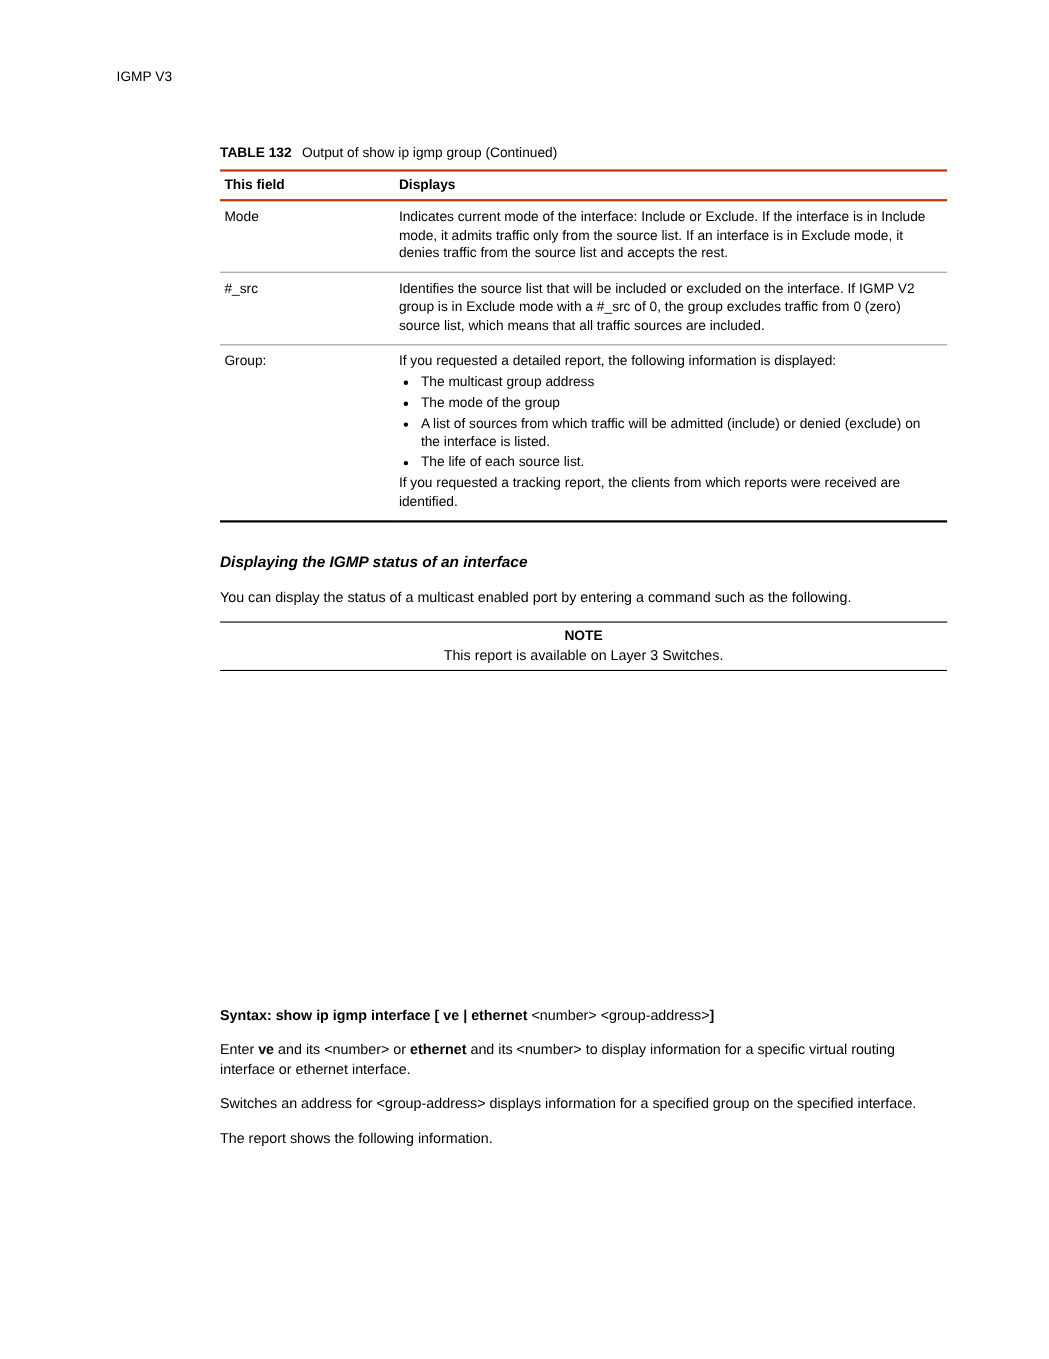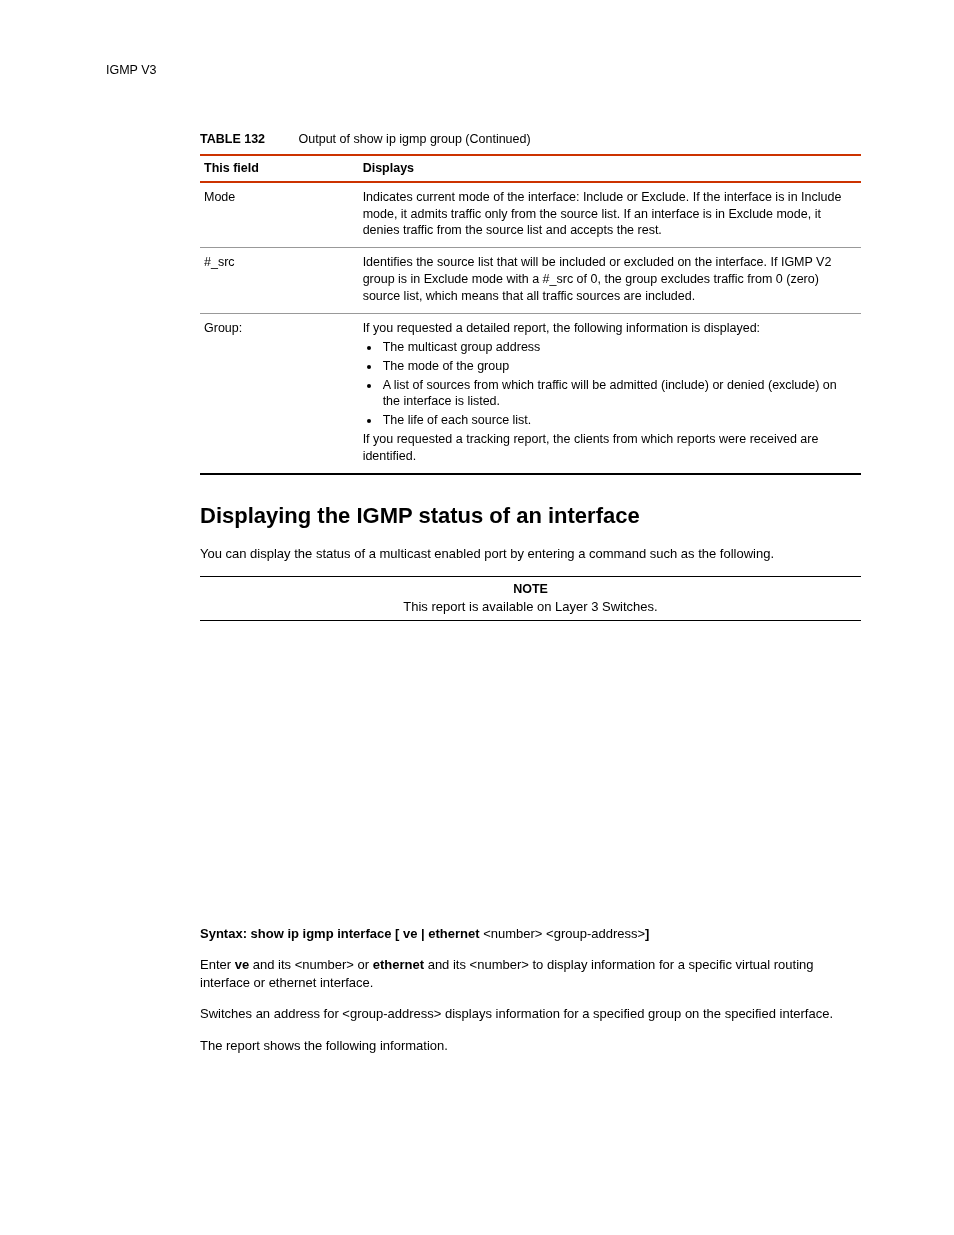--- a/index.html
+++ b/index.html
@@ -30,21 +30,21 @@
     margin-right: 0;
   }
   .table-caption {
     font-size: 12.5px;
     margin-bottom: 6px;
   }
   .table-caption .lbl {
     font-weight: bold;
   }
   .table-caption .cap {
-    margin-left: 30px;
+    margin-left: 6px;
   }
   table.doc {
     width: 100%;
     border-collapse: collapse;
     font-size: 12.5px;
   }
   table.doc th {
     text-align: left;
     font-weight: bold;
     border-top: 2px solid #c30;
@@ -67,22 +67,23 @@
     padding: 0;
   }
   ul.bul li {
     margin: 2px 0;
     padding-left: 2px;
   }
   .italic { }
   .bold { font-weight: bold; }
   h2.sect {
     font-family: Arial, Helvetica, sans-serif;
+    font-style: italic;
     font-weight: bold;
-    font-size: 22px;
+    font-size: 14px;
     margin: 26px 0 10px 0;
   }
   .para {
     font-size: 13px;
     margin: 14px 0 14px 0;
   }
   .note-block {
     border-top: 1.5px solid #000;
     border-bottom: 1.5px solid #000;
     padding: 4px 0 4px 0;

